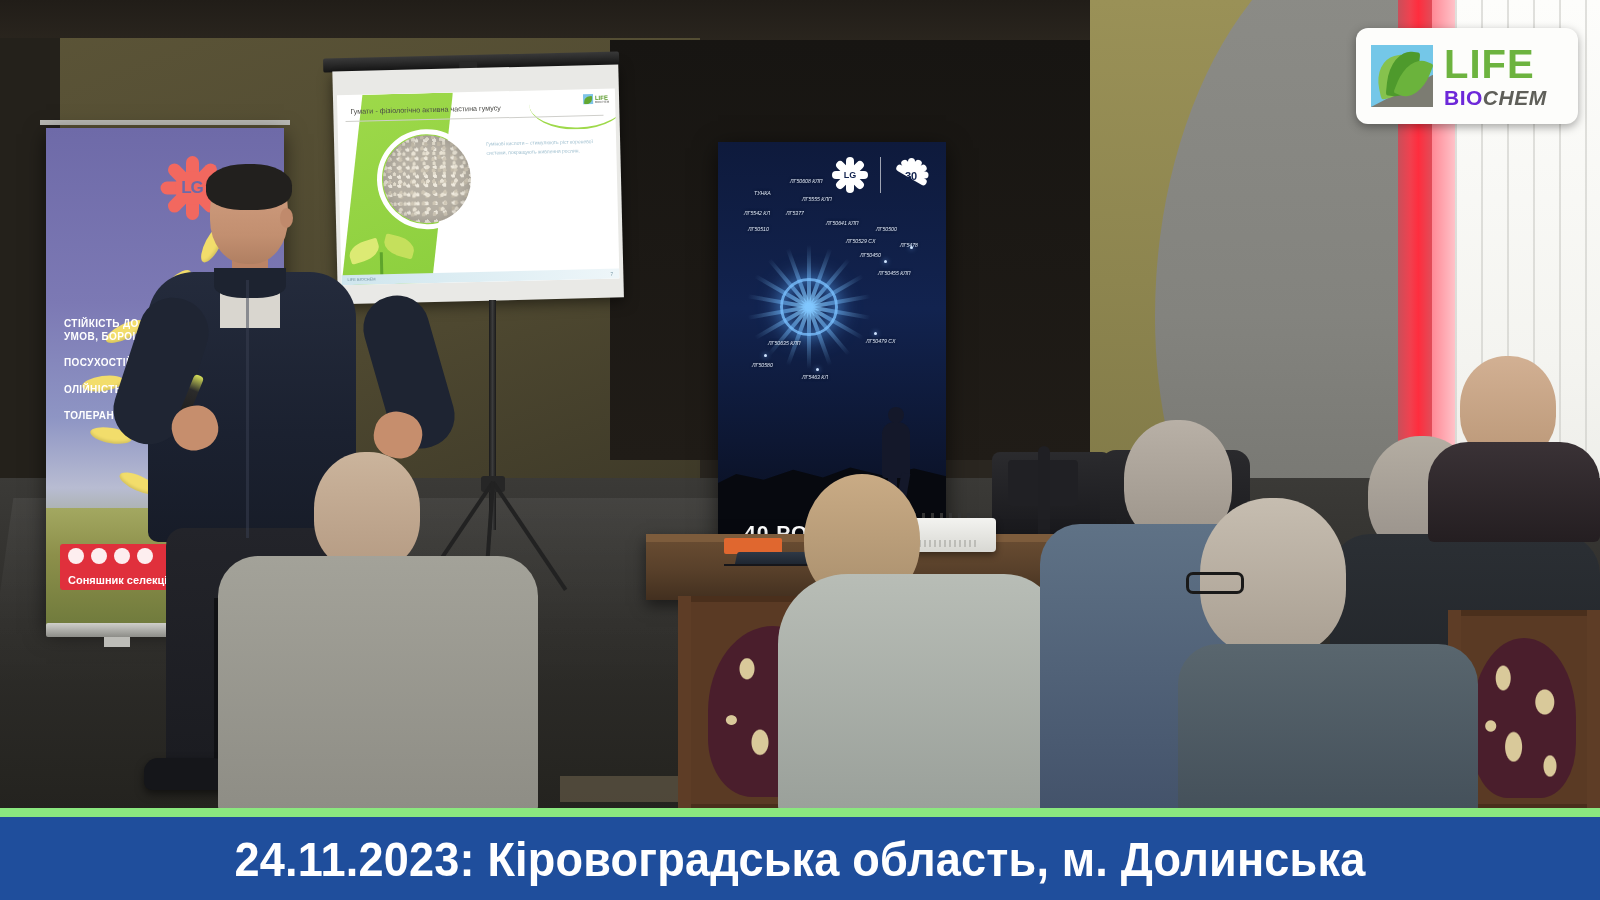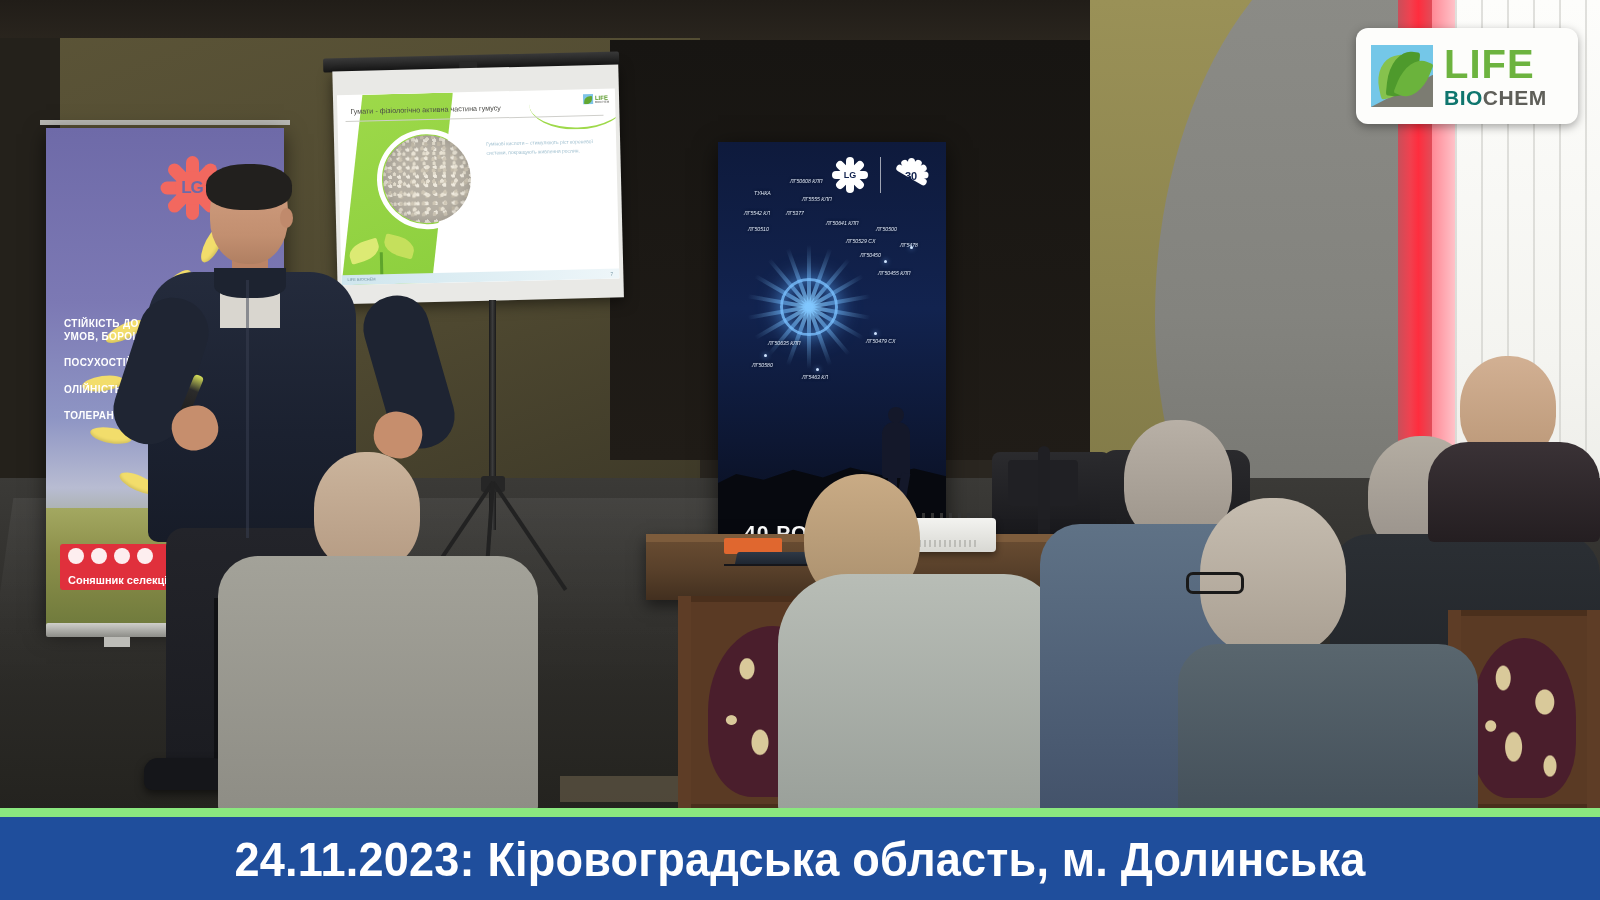--- a/index.html
+++ b/index.html
@@ -259,21 +259,21 @@
   .lb-mark .sky { position:absolute; inset:0; background:#74c7e8; }
   .lb-mark .grey { position:absolute; left:0; bottom:0; width:100%; height:52%;
                    background:#7c7c72; clip-path:polygon(0 100%, 100% 0, 100% 100%); }
   .lb-mark .leaf { position:absolute; background:#5aa832; border-radius:72% 8% 72% 8%; }
   .lb-mark .leaf.a { left:6px; top:12px; width:30px; height:40px; transform:rotate(-12deg); background:#86c24d; }
   .lb-mark .leaf.b { left:17px; top:6px; width:30px; height:46px; transform:rotate(6deg); background:#4e9a2c; }
   .lb-mark .leaf.c { left:29px; top:13px; width:27px; height:41px; transform:rotate(22deg); background:#6bb33c; }
   .lb-text { line-height:1; }
   .lb-life { font-size:40px; font-weight:800; color:#6db33f; letter-spacing:1px; }
   .lb-bio { font-size:21px; font-weight:800; letter-spacing:.5px; margin-top:3px; }
-  .lb-bio .g { color:#0f766e; } .lb-bio .k { color:#5f5f59; }
+  .lb-bio .g { color:#6d28d9; } .lb-bio .k { color:#5f5f59;font-style:italic; }
 
   
   .bar-green { position:absolute; left:0; top:808px; width:1600px; height:9px; background:#8ae87f; }
   .bar-blue { position:absolute; left:0; top:817px; width:1600px; height:83px; background:#1f4e9c; }
   .caption { position:absolute; left:0; top:817px; width:1600px; height:83px;
              display:flex; align-items:center; justify-content:center;
              color:#fff; font-size:49px; font-weight:700; letter-spacing:.2px;
              font-family:"Liberation Sans Narrow","Liberation Sans",sans-serif;
              transform:scaleX(.92); transform-origin:center; white-space:nowrap; }
 </style>

